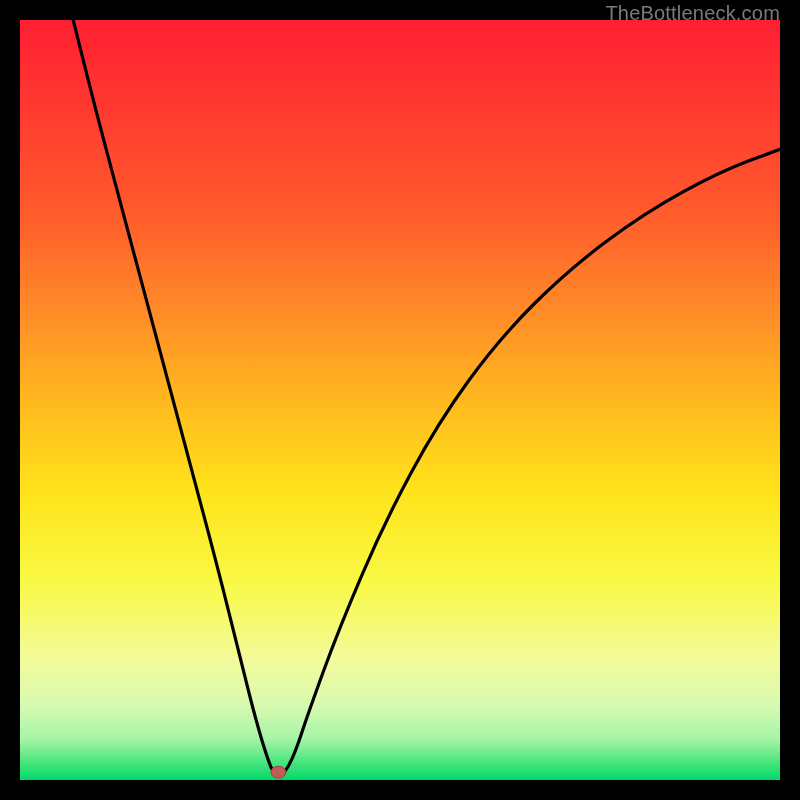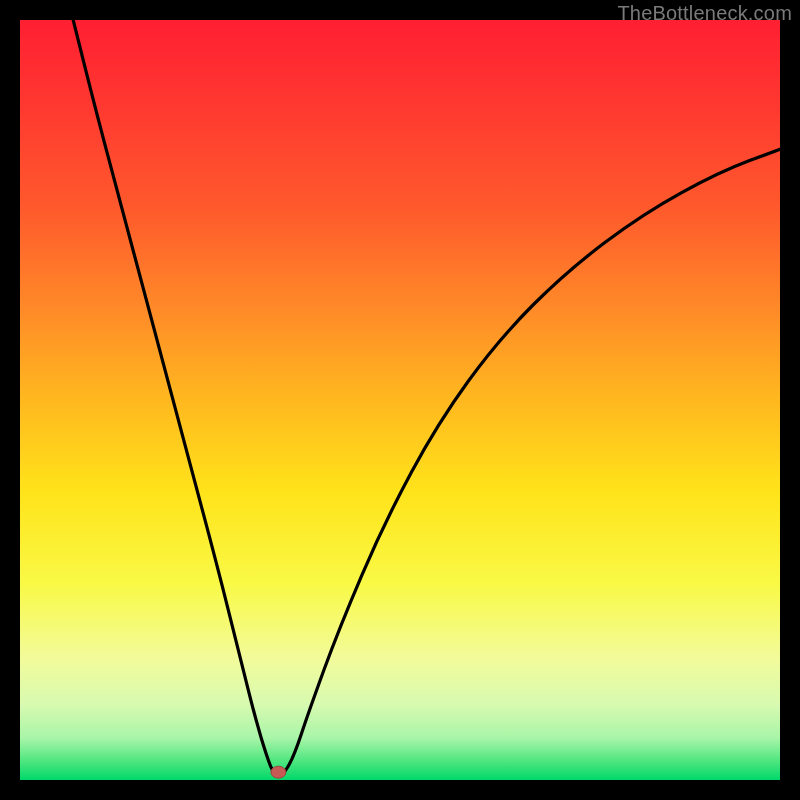--- a/index.html
+++ b/index.html
@@ -22,21 +22,21 @@
   .plot-area {
     position: absolute;
     left: 0;
     top: 0;
     width: 760px;
     height: 760px;
   }
   .watermark {
     position: absolute;
     top: 2px;
-    right: 8px;
+    right: 20px;
     color: #7a7a7a;
     font-size: 20px;
     font-weight: 500;
     letter-spacing: 0.2px;
     z-index: 30;
   }
   svg {
     display: block;
   }
 </style>

